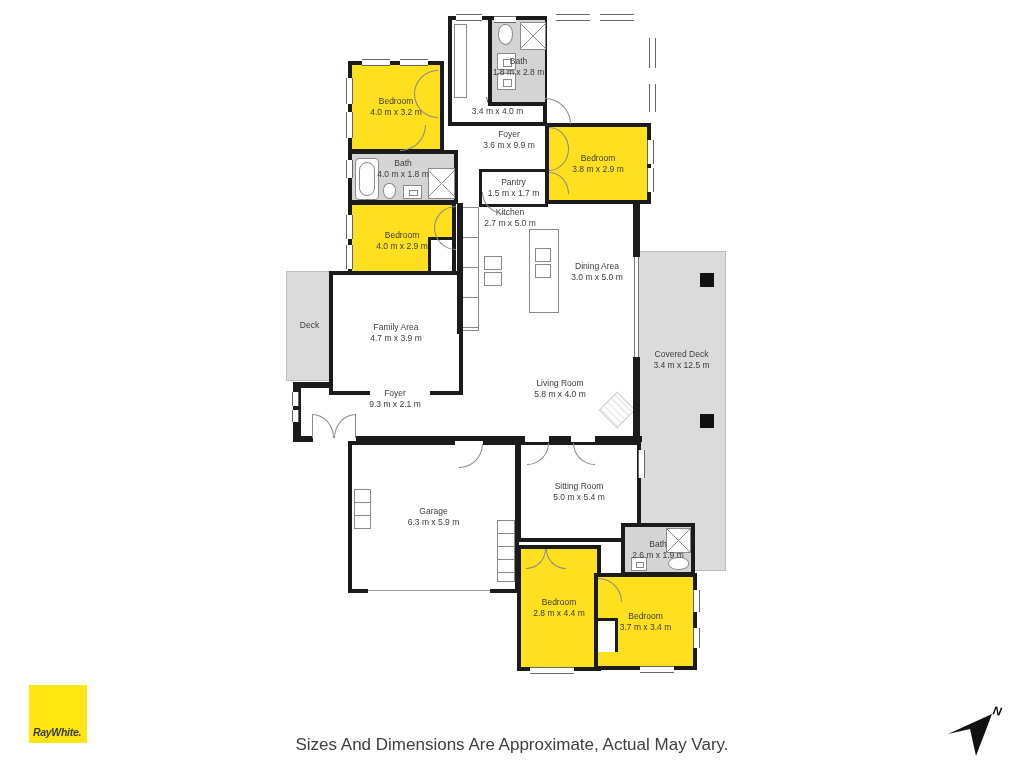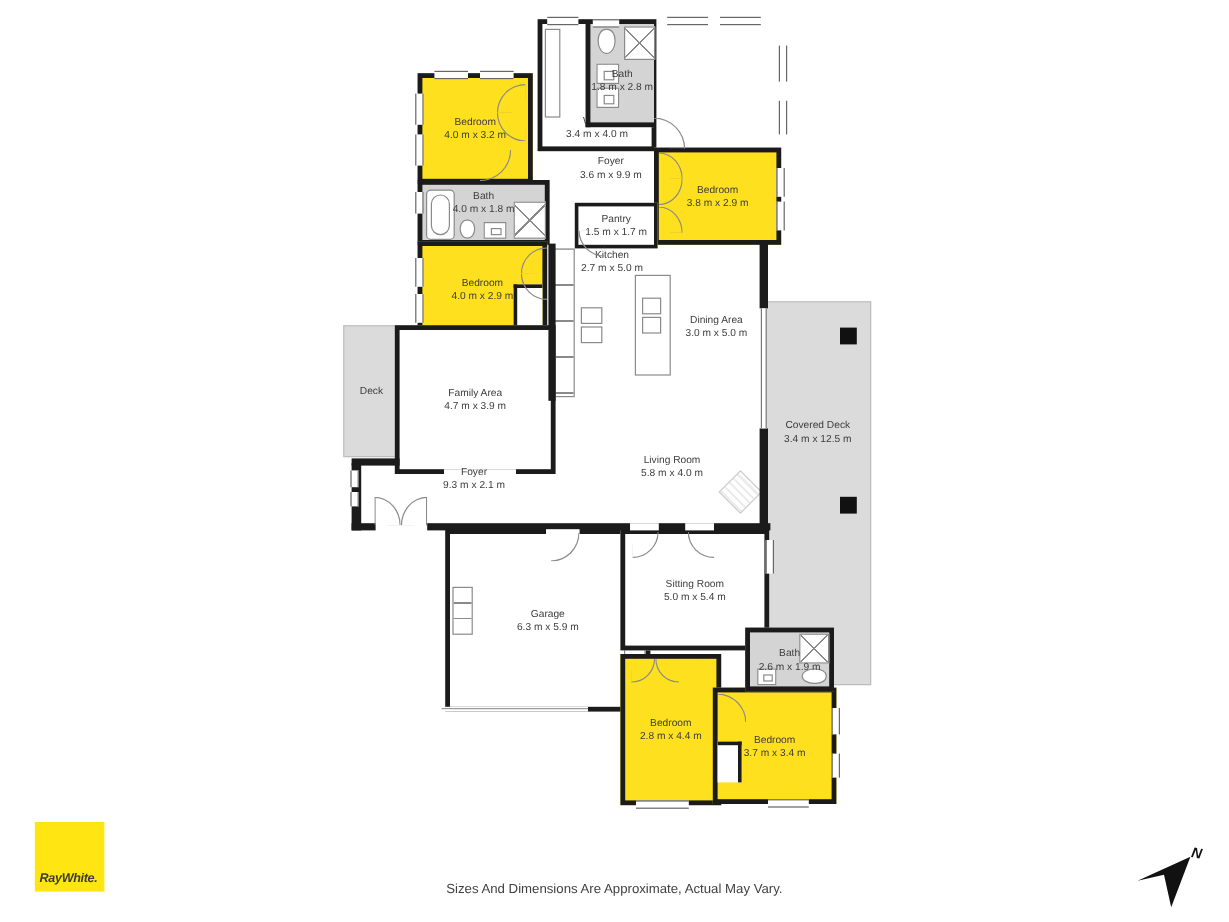--- a/index.html
+++ b/index.html
@@ -43,36 +43,36 @@
   .sink::after{content:"";position:absolute;left:30%;top:30%;width:40%;height:40%;border:1px solid var(--line);}
   .sink{position:absolute;box-sizing:border-box;border:1px solid var(--line);background:#fff;}
   .shelf{background:repeating-linear-gradient(to bottom,#fff 0 12px,var(--line) 12px 13px);}
   .counter{background:repeating-linear-gradient(to bottom,#fff 0 29px,var(--line) 29px 30px);}
   .post{position:absolute;background:#111;}
   .rug{position:absolute;border:1px solid #ccc;transform:rotate(45deg);
        background:repeating-linear-gradient(0deg,#ececec 0 2px,#fff 2px 5px);}
   #logo{position:absolute;left:29px;top:685px;width:58px;height:58px;background:#FFE512;}
   #logo .logotext{position:absolute;left:4px;bottom:5px;font-size:10.5px;font-weight:bold;font-style:italic;
        letter-spacing:-0.3px;color:#3a3a3a;}
-  #disclaimer{position:absolute;left:0;top:735px;width:100%;text-align:center;font-size:11px;color:#3f3f3f;}
+  #disclaimer{position:absolute;left:0;top:735px;width:100%;text-align:center;font-size:17px;color:#3f3f3f;}
   #compass{position:absolute;left:946px;top:704px;width:58px;height:58px;}
   #compass .north{position:absolute;right:2px;top:0;font-size:12px;font-weight:bold;font-style:italic;color:#111;transform:rotate(10deg);}
   
   .r0{left:348px;top:61px;width:96px;height:92px;}
   .r2{left:448px;top:16px;width:99px;height:110px;}
   .r1{left:488px;top:20px;width:57px;height:86px;position:absolute;box-sizing:border-box;}
   .r3{left:539px;top:16px;width:114px;height:114px;}
   .r4{left:545px;top:123px;width:106px;height:81px;}
   .r6{left:348px;top:150px;width:110px;height:54px;}
   .r7{left:348px;top:201px;width:108px;height:80px;}
   .r8{left:479px;top:169px;width:69px;height:38px;border-width:3px;}
   .r11{left:637px;top:203px;width:89px;height:320px;margin-top:48px;}
   .r12{left:286px;top:271px;width:47px;height:110px;}
   .r13{left:329px;top:271px;width:134px;height:124px;}
-  .r16{left:371px;top:441px;width:171px;height:152px;}
+  .r16{left:348px;top:441px;width:171px;height:152px;}
   .r17{left:517px;top:441px;width:124px;height:101px;}
   .r18{left:621px;top:523px;width:74px;height:53px;}
   .r19{left:517px;top:545px;width:84px;height:126px;}
   .r20{left:594px;top:573px;width:103px;height:97px;}
   .lbl-cd{top:97px;transform:none;}
   .lbl-bath-top{top:36px;transform:none;}
   .lbl-bath-left{top:4px;transform:none;}
   .lbl-bath-br{top:12px;transform:none;}
   .lbl-wic{top:auto;bottom:5px;transform:none;}
 </style>

